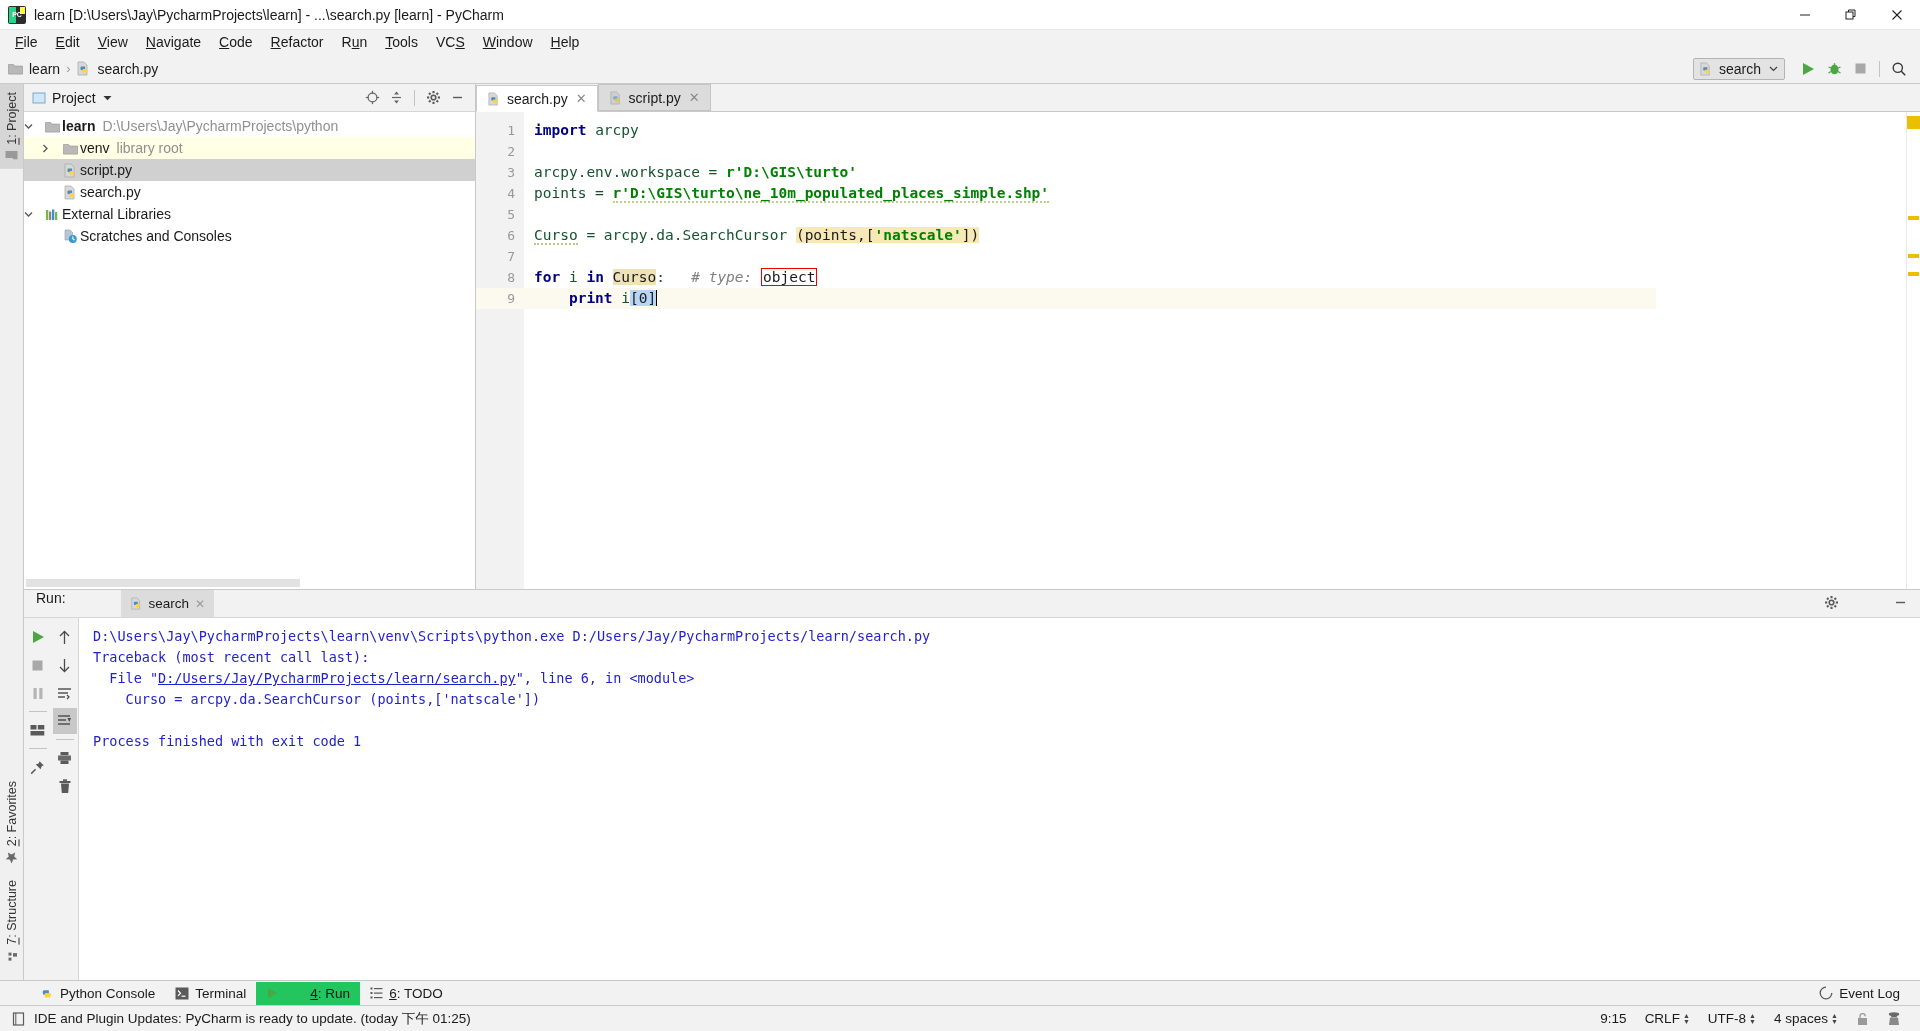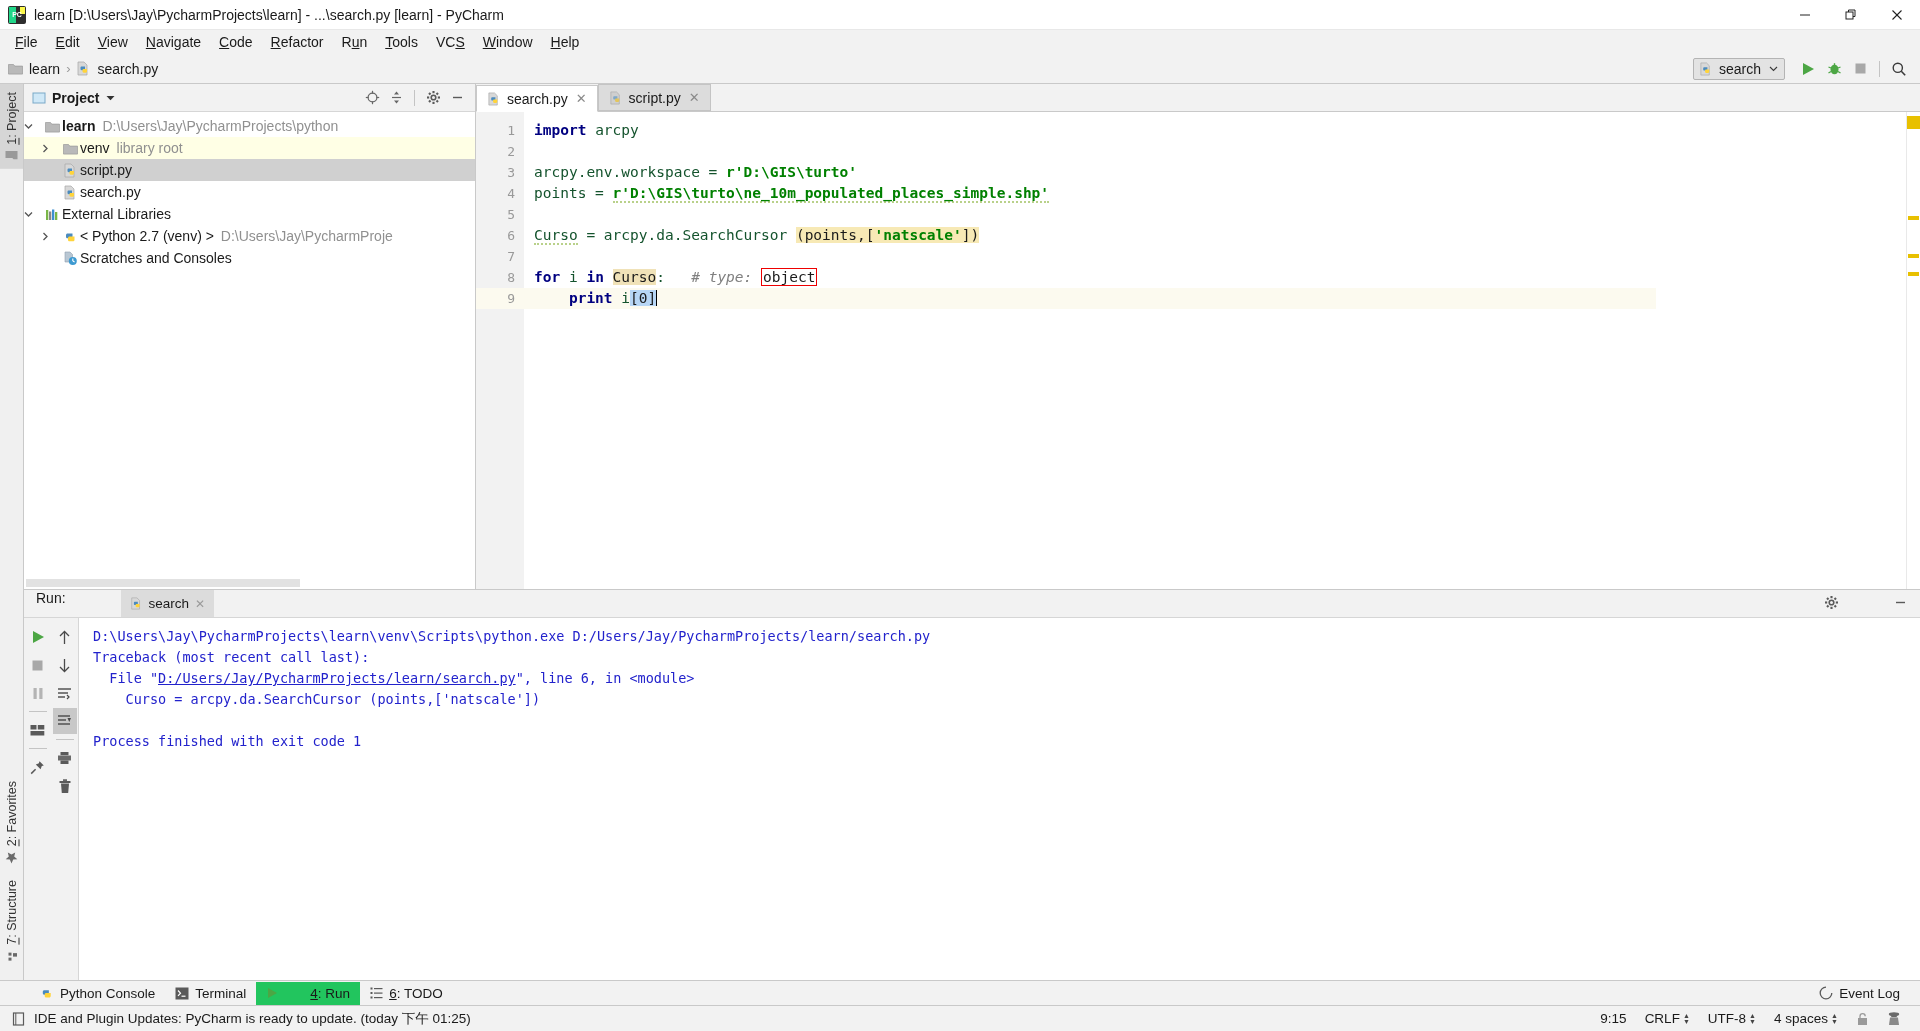--- a/index.html
+++ b/index.html
@@ -81,21 +81,21 @@
 
   
   .project {
     width: 452px; background: #ffffff; display: flex; flex-direction: column;
     border-right: 1px solid #c9c9c9; flex: none;
   }
   .proj-head {
     height: 28px; background: #f2f2f2; display: flex; align-items: center;
     border-bottom: 1px solid #d6d6d6; padding-left: 8px; flex: none;
   }
-  .proj-head .ptitle { font-size: 14px; font-weight: bold; color: #1a1a1a; margin-left:6px;text-align:center;}
+  .proj-head .ptitle { font-size: 14px; font-weight: normal; color: #1a1a1a; margin-left:6px;text-align:center;}
   .proj-head .pchev { font-size: 9px; color: #333; margin-left: 7px; }
   .ph-spacer { flex: 1; }
   .pbtn { width: 24px; height: 24px; display:flex; align-items:center; justify-content:center; }
   .tree { flex: 1; padding-top: 3px; overflow: hidden; font-size: 14px; }
   .trow { height: 22px; display: flex; align-items: center; white-space: nowrap; }
   .trow.hl-yellow { background: #ffffe5; }
   .trow.hl-gray { background: #d0d0d0; }
   .trow .arrow { width: 18px; text-align: center; color: #555; font-size: 10px; flex:none;}
   .trow .ico { width: 20px; display:flex; align-items:center; justify-content:center; flex:none;}
   .trow .nm { color: #1a1a1a; }
@@ -439,35 +439,20 @@
                 <svg width="15" height="13" viewBox="0 0 15 13">
                   <rect x="1" y="2" width="2.3" height="10" fill="#7ab648"></rect>
                   <rect x="4" y="3.5" width="2.3" height="8.5" fill="#888"></rect>
                   <rect x="7" y="1.5" width="2.3" height="10.5" fill="#3d8fd1"></rect>
                   <rect x="10" y="4" width="2.3" height="8" fill="#7ab648"></rect>
                 </svg>
               </span>
               <span class="nm">External Libraries</span>
             </div>
 
-            <div class="trow" style="padding-left:18px;">
-              <span class="arrow">
-                <svg width="7" height="9" viewBox="0 0 7 9">
-                    <polyline points="1.5,1 5,4.5 1.5,8" fill="none" stroke="#555" stroke-width="1.3"></polyline>
-                  </svg>
-              </span>
-              <span class="ico">
-                <svg width="15" height="15" viewBox="0 0 15 15">
-                  <path d="M3.5 4.5h6v3.2c0 .9-.7 1.6-1.6 1.6H4.6C3.8 9.3 3 8.6 3 7.7V6.1c0-.9.7-1.6 1.6-1.6z" fill="#4b8bbe"></path>
-                  <path d="M5.5 7.5h6v3.2c0 .9-.7 1.6-1.6 1.6H6.6c-.9 0-1.6-.7-1.6-1.6V9.1c0-.9.7-1.6 1.6-1.6z" fill="#ffd43b"></path>
-                </svg>
-              </span>
-              <span class="nm">&lt; Python 2.7 (venv) &gt;</span>
-              <span class="gray">D:\Users\Jay\PycharmProje</span>
-            </div>
 
             <div class="trow" style="padding-left:18px;">
               <span class="arrow"></span>
               <span class="ico">
                 <svg width="15" height="15" viewBox="0 0 15 15">
                   <path d="M2 1h5l2.5 2.5V11H2z" fill="#b9c7d3" stroke="#8fa0ae" stroke-width=".6"></path>
                   <circle cx="9.8" cy="10" r="4" fill="#3d9ad1"></circle>
                   <line x1="9.8" y1="10" x2="9.8" y2="7.6" stroke="#fff" stroke-width="1.1"></line>
                   <line x1="9.8" y1="10" x2="11.6" y2="10.9" stroke="#fff" stroke-width="1.1"></line>
                 </svg>

